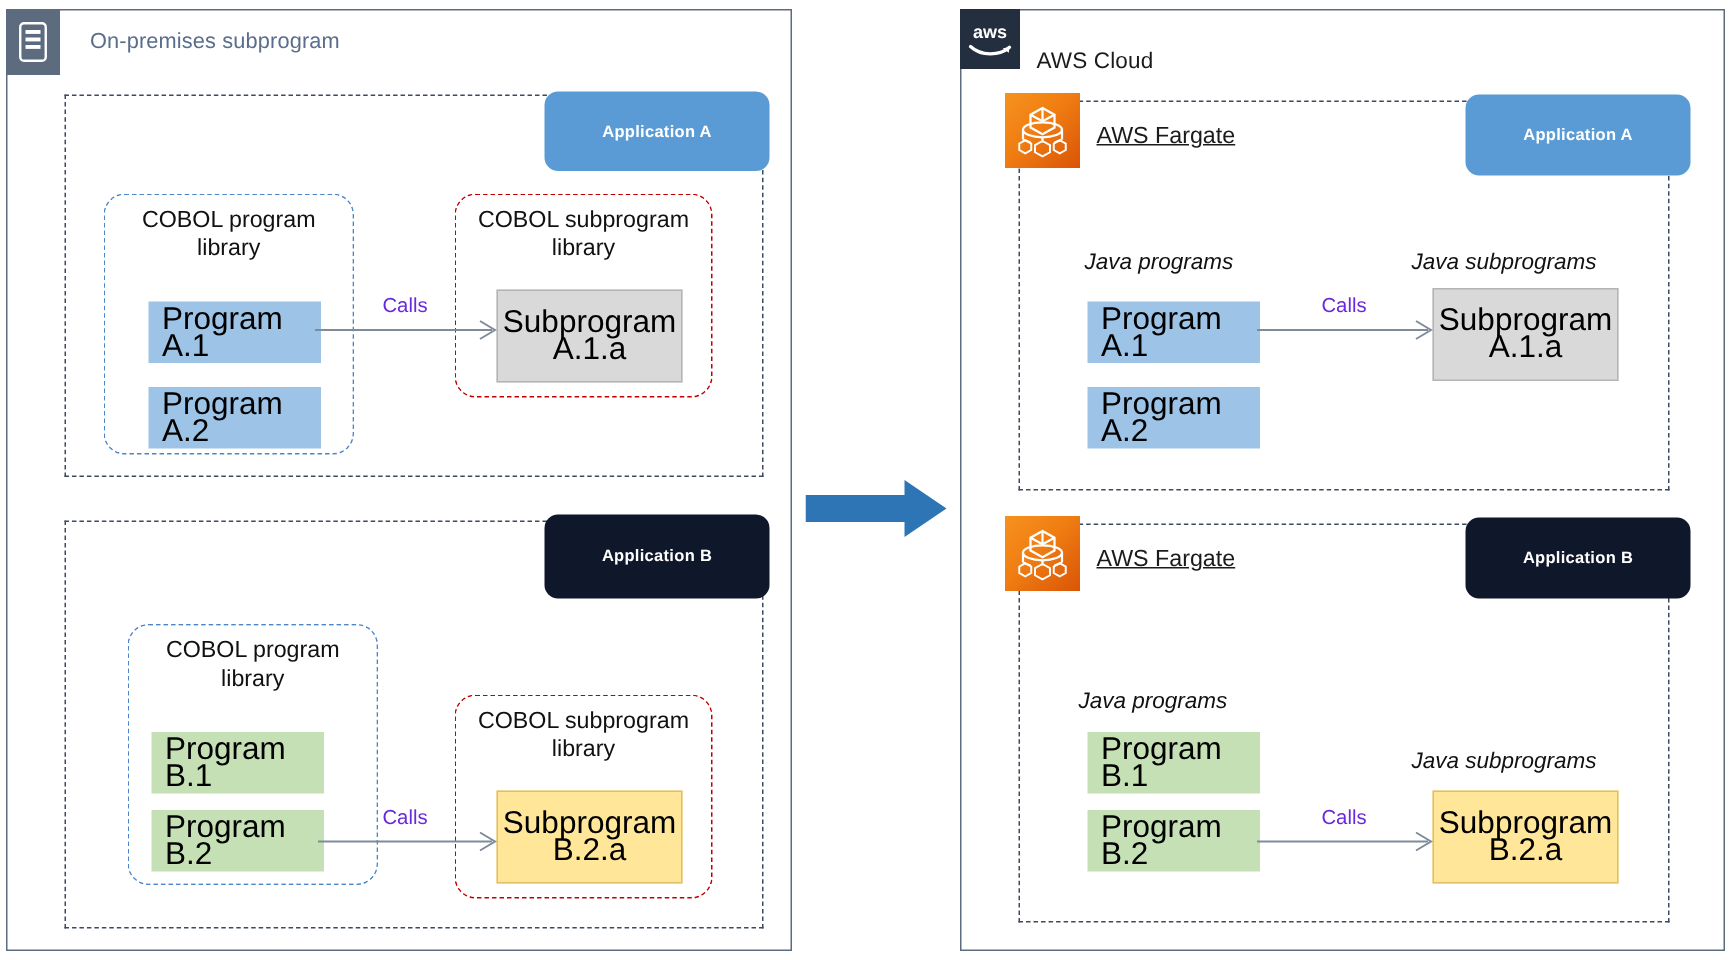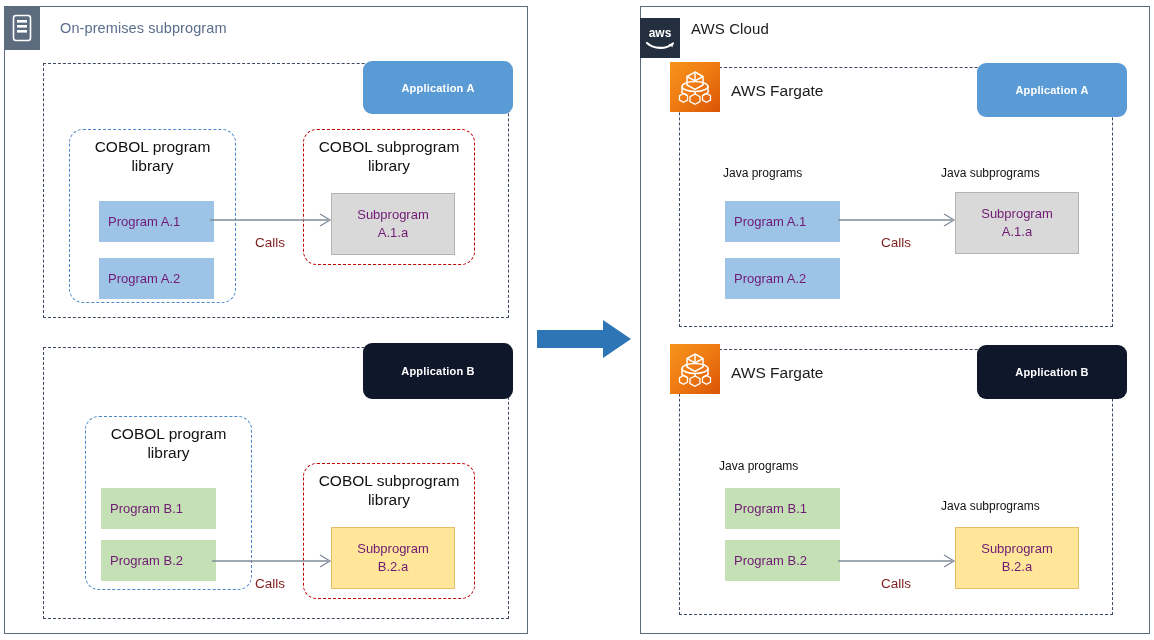--- a/index.html
+++ b/index.html
@@ -7,66 +7,66 @@
        font-family:"Liberation Sans", sans-serif;
        -webkit-font-smoothing:antialiased;}
 
   .panel{position:absolute;border:1px solid #5d6b7f;background:#fff;box-sizing:border-box;}
   #left-panel{left:4px;  top:6px; width:524px; height:628px;}
   #right-panel{left:640px;top:6px; width:510px; height:628px;}
 
   
   .corner-icon{position:absolute;display:flex;align-items:center;justify-content:center;}
   #mainframe-icon{left:4px;  top:6px;  width:36px;height:44px;background:#5d6b7f;}
-  #aws-logo{      left:640px;top:18px;  width:40px;height:40px;background:#232f3e;}
+  #aws-logo{      left:640px;top:6px;  width:40px;height:40px;background:#232f3e;}
 
   .panel-title{position:absolute;font-size:14.5px;color:#5a6e8c;letter-spacing:.1px;white-space:nowrap;}
   #onprem-title{left:60px;top:20px;}
-  #awscloud-title{left:691px;top:20px;color:#1b1b1b;font-size:15px;}
+  #awscloud-title{left:691px;top:32px;color:#1b1b1b;font-size:15px;}
 
   
   .app-group{position:absolute;box-sizing:border-box;}
   .dash-dark{border:1.3px dashed #3c4a5e;}
 
   
   .library{position:absolute;box-sizing:border-box;border-radius:14px;}
   .lib-blue{border:1.4px dashed #4a86c8;}
   .lib-red {border:1.4px dashed #c00000;}
 
   .lib-label{position:absolute;font-size:15.5px;color:#111;text-align:center;line-height:19px;white-space:nowrap;}
-  .sect-label{position:absolute;font-size:12px;color:#111;white-space:nowrap;}
+  .sect-label{position:absolute;font-size:15px;color:#111;white-space:nowrap;font-style:italic;}
 
   
   .item-box{position:absolute;box-sizing:border-box;display:flex;align-items:center;
-            font-size:13px;color:#701a75;line-height:18px;}
+            font-size:21px;color:#000000;line-height:18px;}
   .box-blue {background:#9dc3e6;padding-left:9px;}
   .box-green{background:#c5e0b4;padding-left:9px;}
   .box-gray {background:#d9d9d9;border:1px solid #b4b4b4;justify-content:center;text-align:center;}
   .box-yellow{background:#ffe699;border:1px solid #e0bf68;justify-content:center;text-align:center;}
 
   
   .app-badge{position:absolute;box-sizing:border-box;border-radius:9px;
              display:flex;align-items:center;justify-content:center;
              color:#fff;font-weight:bold;font-size:11px;letter-spacing:.2px;}
   .badge-blue {background:#5b9bd5;}
   .badge-green{background:#0f172a;}
 
   
   .call-arrow{position:absolute;}
-  .call-label{position:absolute;font-size:13.5px;color:#7f1d1d;white-space:nowrap;margin-top:39px;}
+  .call-label{position:absolute;font-size:13.5px;color:#6d28d9;white-space:nowrap;}
 
   
   #migration-arrow{position:absolute;left:537px;top:318px;}
 
   
   .fargate-icon{position:absolute;width:50px;height:50px;
                 background:linear-gradient(135deg,#f6921e 0%,#f07d12 45%,#d95407 100%);}
   #fargate-a{left:670px;top:62px;}
   #fargate-b{left:670px;top:344px;}
-  .fargate-label{position:absolute;font-size:15.5px;color:#1b1b1b;white-space:nowrap;}
+  .fargate-label{position:absolute;font-size:15.5px;color:#1b1b1b;white-space:nowrap;text-decoration:underline;}
 </style>
 </head>
 <body>
 
 <div class="panel" id="left-panel">
 
   <div class="app-group dash-dark" style="left:38px;top:56px;width:466px;height:255px;"></div>
 
   <div class="app-group dash-dark" style="left:38px;top:340px;width:466px;height:272px;"></div>
 

